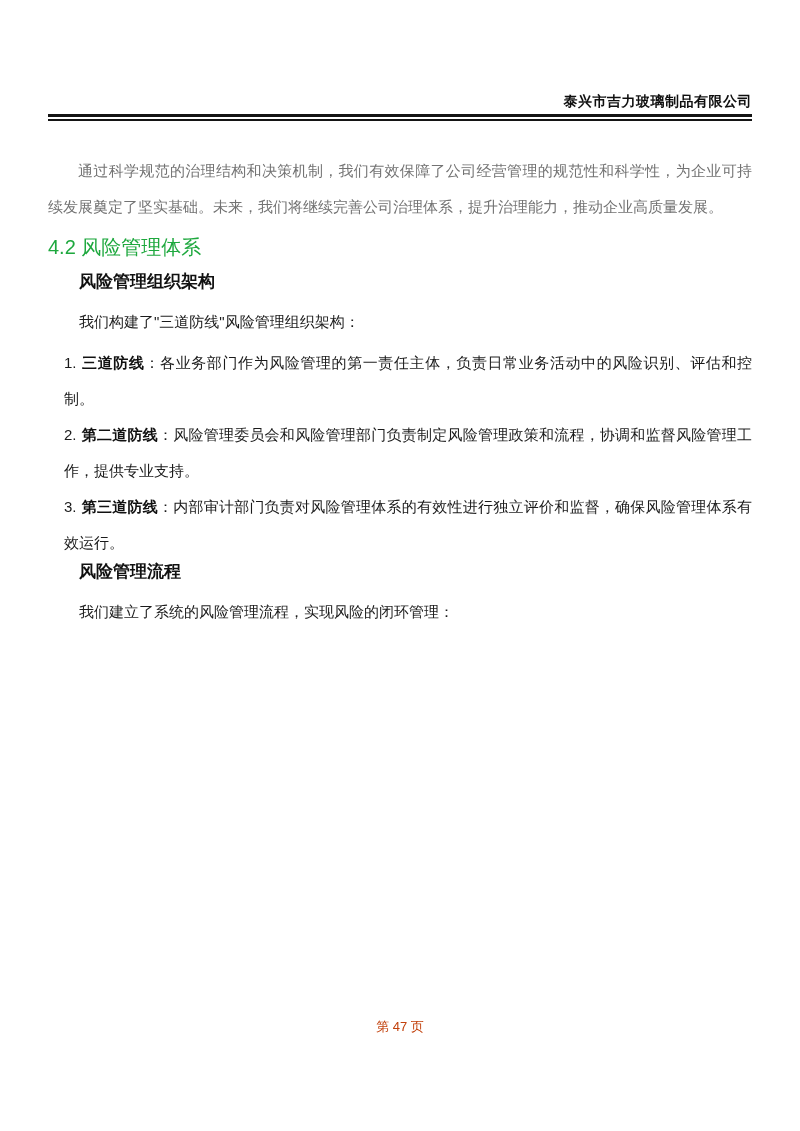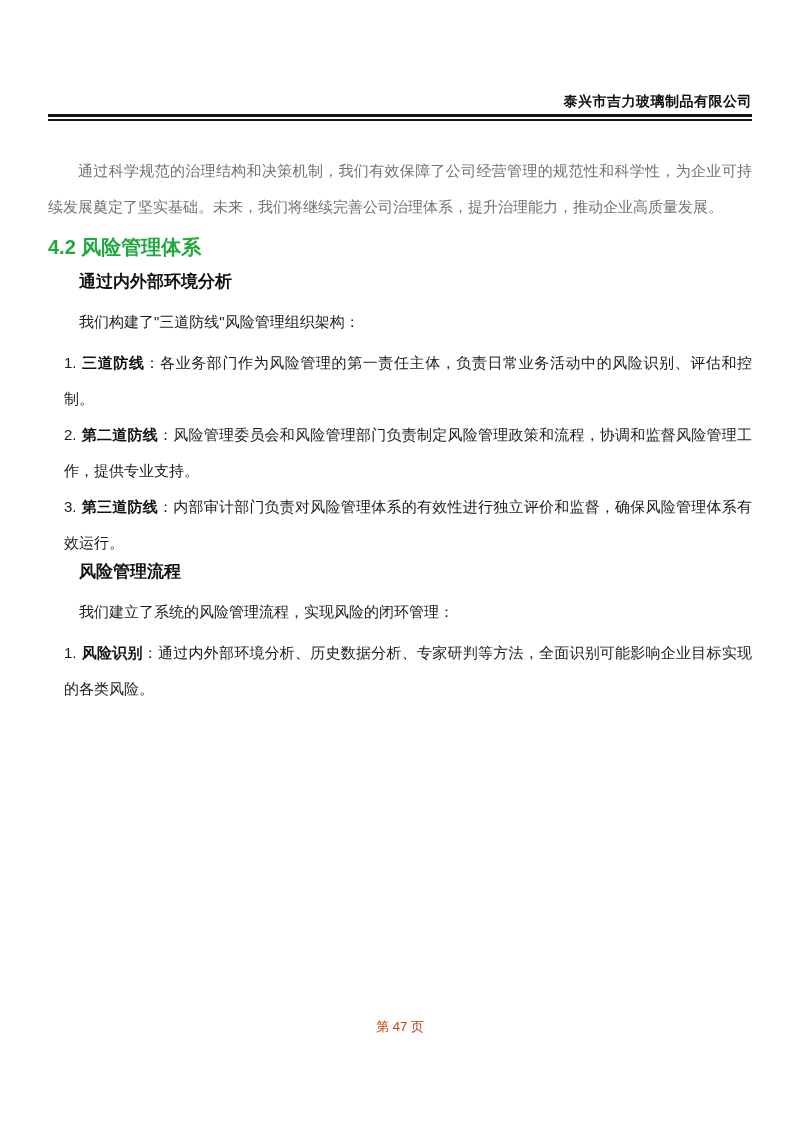--- a/index.html
+++ b/index.html
@@ -39,21 +39,21 @@
     line-height: 36px;
     text-indent: 2em;
     color: #737373;
     text-align: justify;
   }
   .p-intro { margin-top: 32px; }
   .section-heading {
     margin-top: 8px;
     font-size: 20px;
     line-height: 28px;
-    font-weight: 700;
+    font-weight: 400;
   }
   .p-section-intro { margin-top: 8px; }
   .sub-heading {
     font-size: 17px;
     line-height: 22px;
     font-weight: 700;
     color: #111111;
     margin-left: 31px;
   }
   .sub-heading-1 { margin-top: 10px; }
@@ -94,41 +94,38 @@
   <div class="header">
     <div class="company-name">泰兴市吉力玻璃制品有限公司</div>
     <div class="header-rule"></div>
   </div>
 
   <p class="para p-intro">通过科学规范的治理结构和决策机制，我们有效保障了公司经营管理的规范性和科学性，为企业可持续发展奠定了坚实基础。未来，我们将继续完善公司治理体系，提升治理能力，推动企业高质量发展。</p>
 
   <h2 class="section-heading" style="color:#1ea83e;">4.2 风险管理体系</h2>
 
 
-  <h3 class="sub-heading sub-heading-1">通过内外部环境分析</h3>
+  <h3 class="sub-heading sub-heading-1">风险管理组织架构</h3>
 
   <p class="lead">我们构建了"三道防线"风险管理组织架构：</p>
 
   <div class="items">
     <p class="list-item">
       <span class="li-num">1.</span><span class="li-label">三道防线</span><span class="li-text">：各业务部门作为风险管理的第一责任主体，负责日常业务活动中的风险识别、评估和控制。</span>
     </p>
     <p class="list-item">
       <span class="li-num">2.</span><span class="li-label">第二道防线</span><span class="li-text">：风险管理委员会和风险管理部门负责制定风险管理政策和流程，协调和监督风险管理工作，提供专业支持。</span>
     </p>
     <p class="list-item">
       <span class="li-num">3.</span><span class="li-label">第三道防线</span><span class="li-text">：内部审计部门负责对风险管理体系的有效性进行独立评价和监督，确保风险管理体系有效运行。</span>
     </p>
   </div>
 
   <h3 class="sub-heading sub-heading-2">风险管理流程</h3>
 
   <p class="lead">我们建立了系统的风险管理流程，实现风险的闭环管理：</p>
 
   <div class="items">
-    <p class="list-item">
-      <span class="li-num">1.</span><span class="li-label">风险识别</span><span class="li-text">：通过内外部环境分析、历史数据分析、专家研判等方法，全面识别可能影响企业目标实现的各类风险。</span>
-    </p>
   </div>
 
   <div class="footer">第 47 页</div>
 
 </div>
 
 </body></html>

